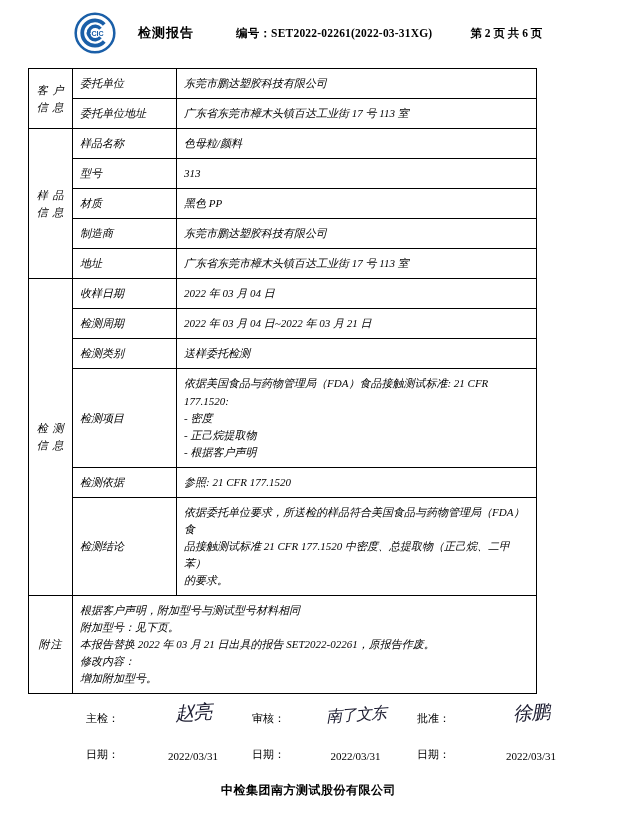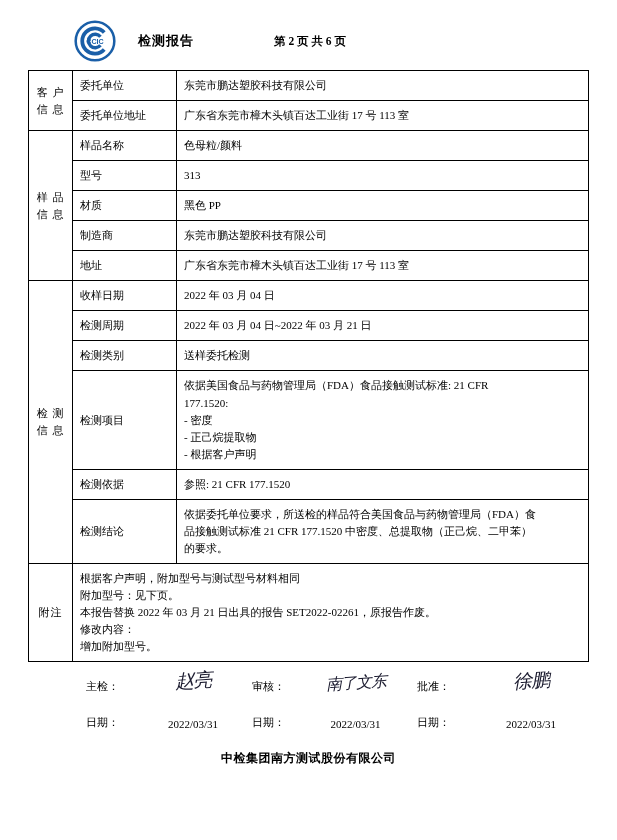--- a/index.html
+++ b/index.html
@@ -14,21 +14,21 @@
     color: #000000;
     font-size: 11px;
     position: relative;
     overflow: hidden;
   }
   .page {
     position: relative;
     width: 617px;
     height: 840px;
     box-sizing: border-box;
-    padding: 8px 28px;
+    padding: 0 28px;
   }
 
   
   .header {
     display: flex;
     align-items: center;
     height: 56px;
     padding-top: 10px;
     box-sizing: border-box;
   }
@@ -55,24 +55,25 @@
   .hdr-report-no .lbl { font-weight: bold; }
   .hdr-page {
     font-size: 11.5px;
     font-weight: bold;
     margin-left: 38px;
     white-space: nowrap;
   }
 
   
   table.main {
-    width: 561px;
+    width: 509px;
     border-collapse: collapse;
     table-layout: fixed;
-    margin-top: 6px;
+    margin-top: 12px;
+    font-style: italic;
   }
   table.main td {
     border: 1px solid #000;
     padding: 6px 7px;
     vertical-align: middle;
     font-size: 11px;
     line-height: 1.55;
   }
   td.catcell {
     width: 44px;
@@ -176,20 +177,23 @@
 <div class="page">
 
   <div class="header">
     <svg class="logo" viewBox="0 0 100 100">
       <circle cx="50" cy="50" r="46" fill="none" stroke="#1a5fa8" stroke-width="6"></circle>
       <path d="M72 30 A30 30 0 1 0 72 70" fill="none" stroke="#1a5fa8" stroke-width="9"></path>
       <path d="M63 40 A16 16 0 1 0 63 60" fill="none" stroke="#1a5fa8" stroke-width="8"></path>
       <text x="50" y="58" font-size="17" fill="#1a5fa8" text-anchor="middle" font-family="Liberation Sans, sans-serif" font-weight="bold">CCIC</text>
     </svg>
     <div class="hdr-title">检测报告</div>
+    <div class="hdr-report-no">
+      <span class="lbl">编号：</span><span>SET2022-02261(2022-03-31XG)</span>
+    </div>
     <div class="hdr-page">第 2 页 共 6 页</div>
   </div>
 
   <table class="main">
     <colgroup>
       <col style="width:44px">
       <col style="width:104px">
       <col>
     </colgroup>
     <tbody>

